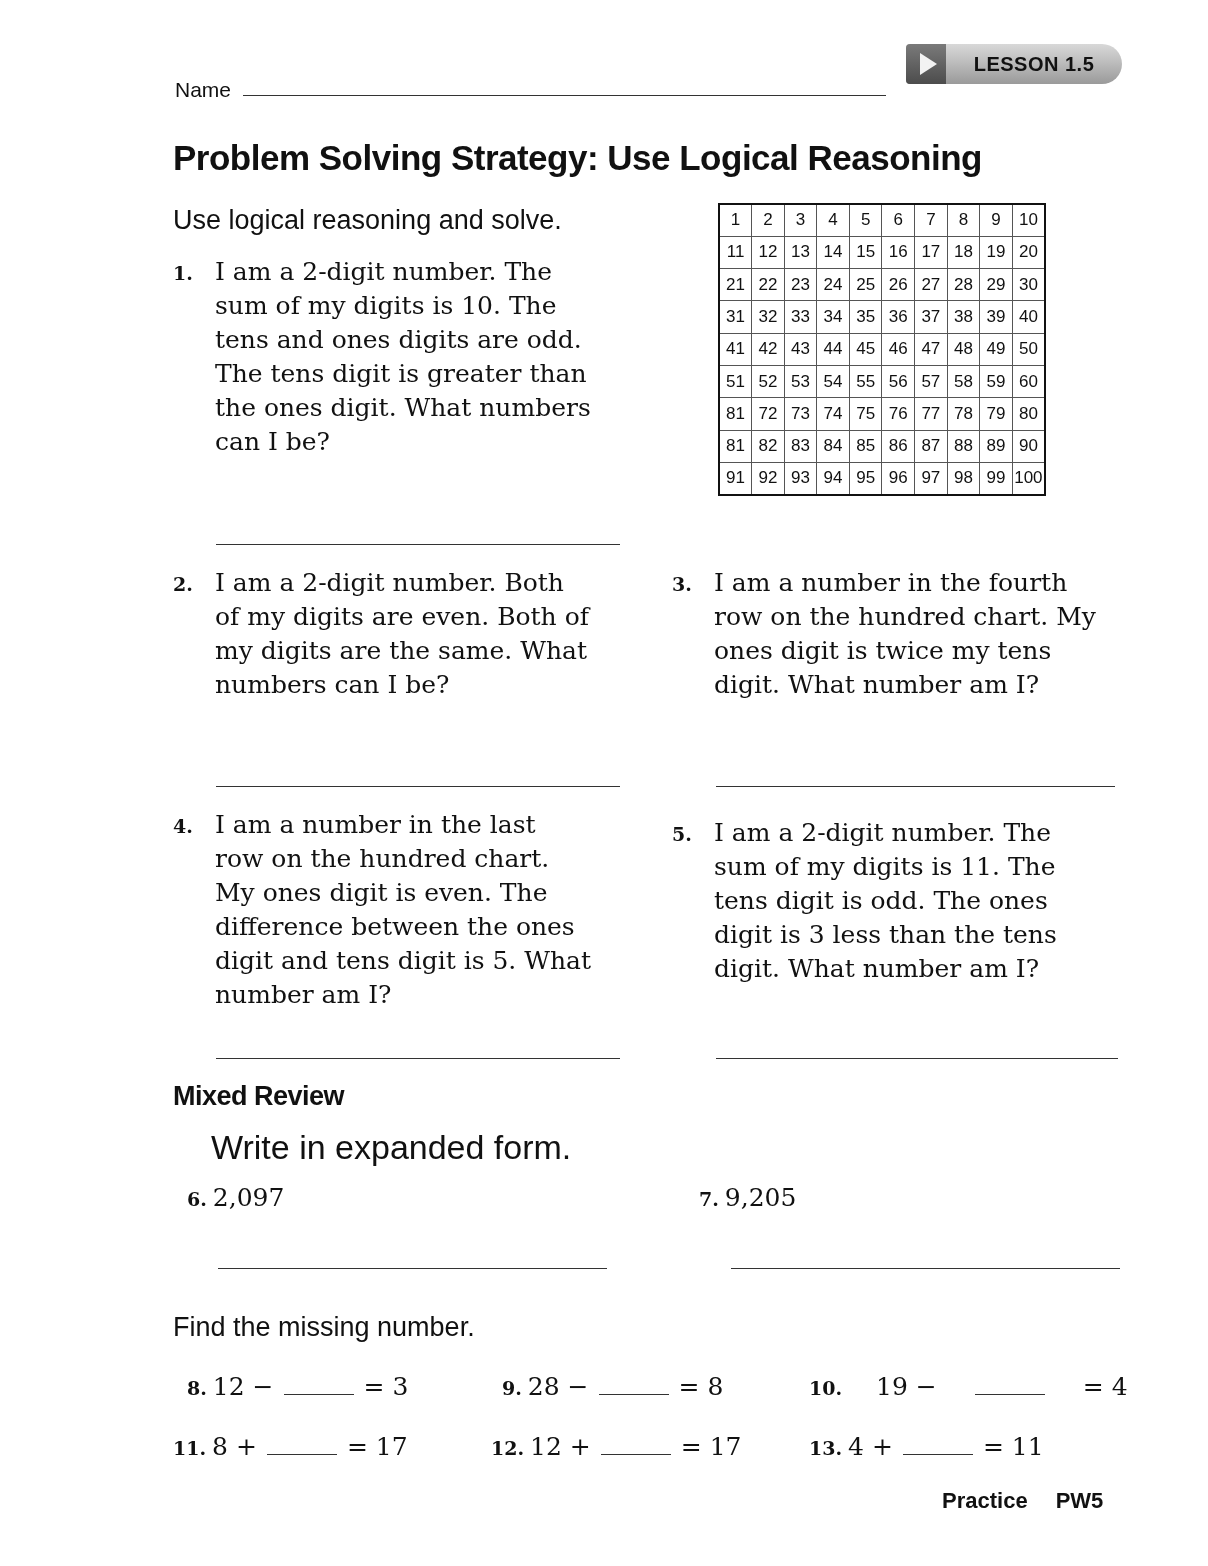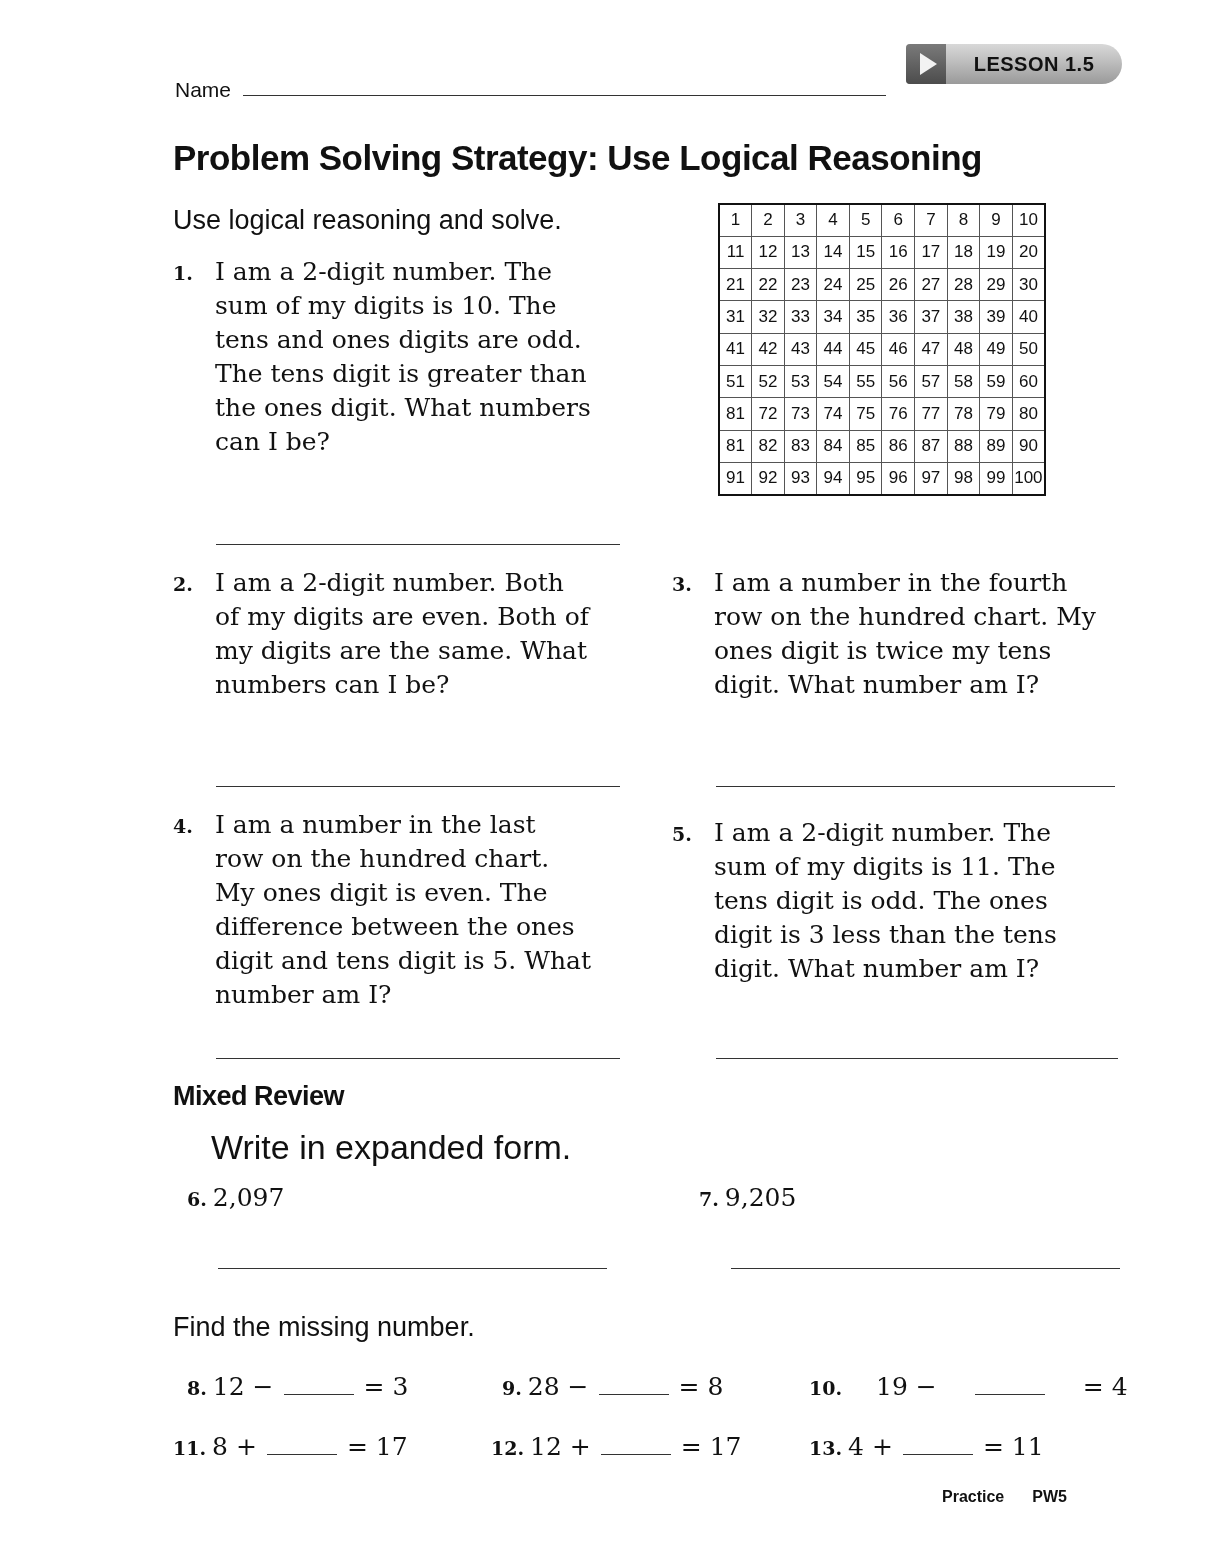--- a/index.html
+++ b/index.html
@@ -59,21 +59,21 @@
   .eq { font-family: "DejaVu Serif", serif; font-size: 25px; white-space: nowrap; display: flex; align-items: baseline; }
   .eq .num { font-weight: bold; font-size: 19px; margin-right: 6px; }
   .eq .blank { display: inline-block; width: 70px; border-bottom: 1.5px solid #333; height: 18px; margin: 0 10px; }
   .e8  { left: 187px; top: 1372px; }
   .e9  { left: 502px; top: 1372px; }
   .e10 { left: 809px; top: 1372px; gap: 28px; }
   .e11 { left: 173px; top: 1432px; }
   .e12 { left: 491px; top: 1432px; }
   .e13 { left: 809px; top: 1432px; }
 
-  .footer { left: 942px; top: 1488px; font-weight: bold; font-size: 16px; font-family: "Liberation Sans", sans-serif; }
+  .footer { left: 942px; top: 1488px; font-weight: bold; font-size: 22px; font-family: "Liberation Sans", sans-serif; }
   .footer .page { margin-left: 28px; }
 </style>
 </head>
 <body>
 
 <div class="abs name-label">Name</div>
 <div class="abs name-line"></div>
 
 <div class="abs lesson-badge">
   <div class="play">

